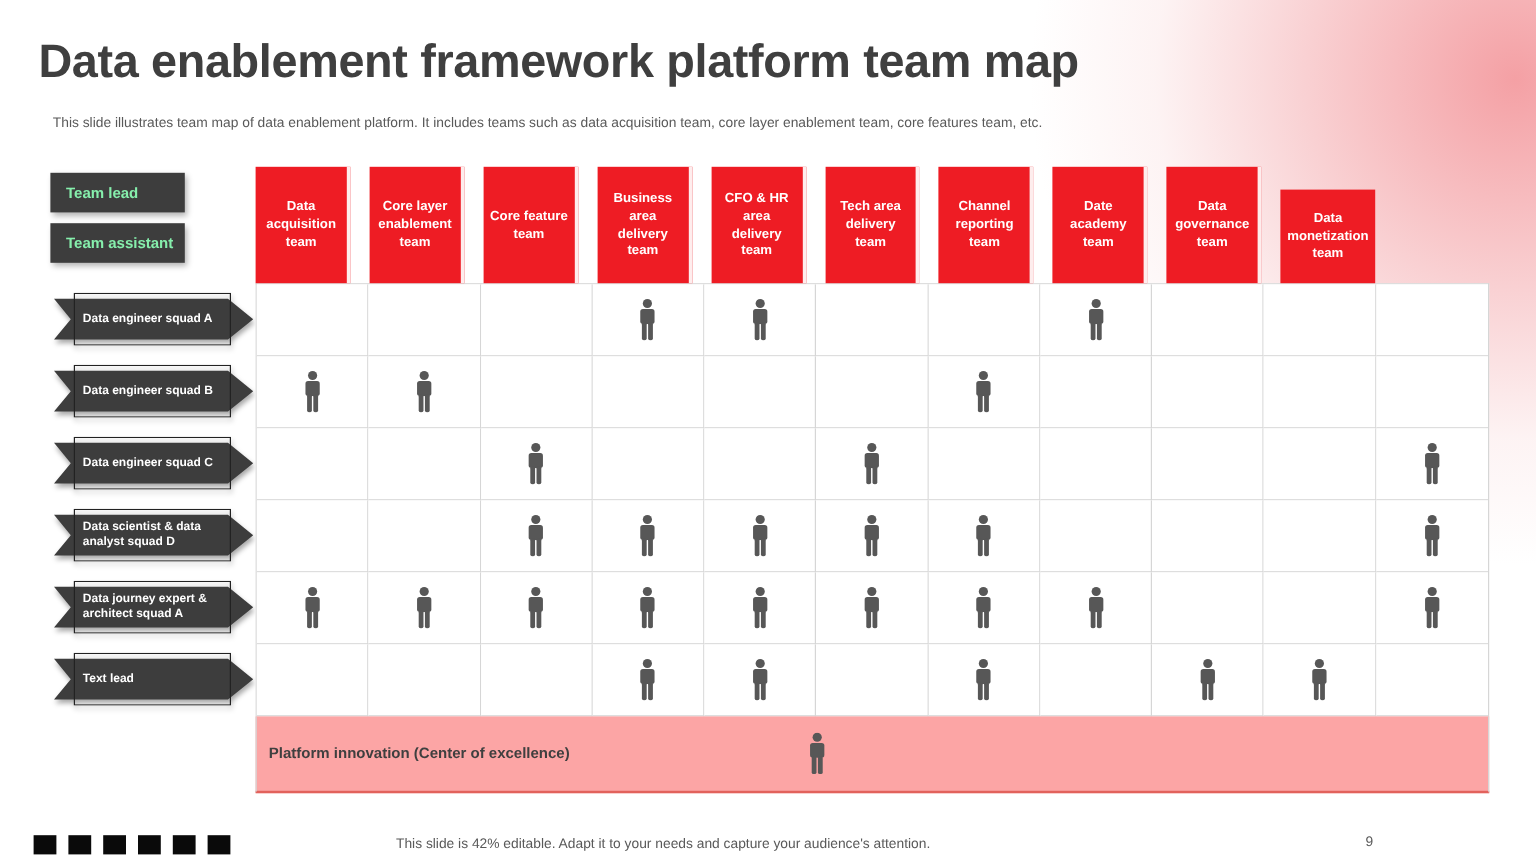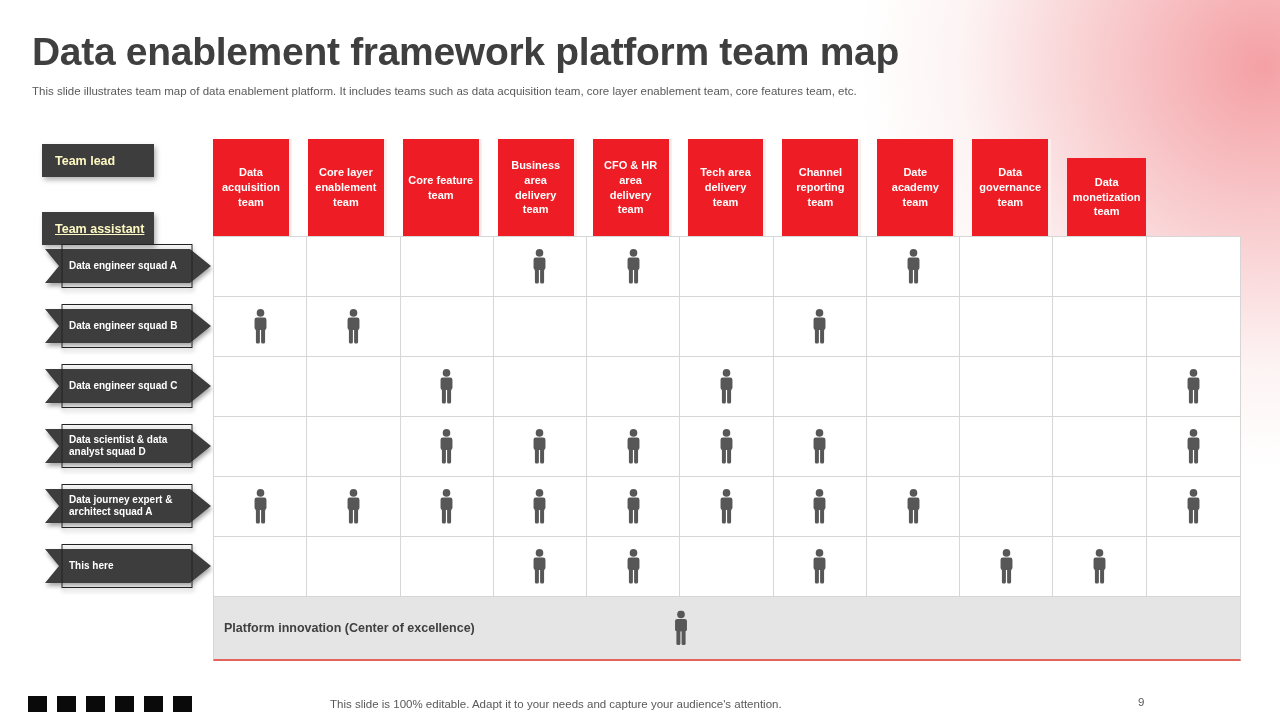--- a/index.html
+++ b/index.html
@@ -9,27 +9,27 @@
   }
   .corner-gradient{
     position:absolute;right:0;top:0;width:430px;height:470px;
     background:radial-gradient(circle at 96% 14%, rgba(237,97,104,0.60) 0%, rgba(240,140,145,0.38) 32%, rgba(245,190,192,0.18) 52%, rgba(255,255,255,0) 70%);
   }
   .title{
     position:absolute;left:32px;top:30px;margin:0;width:900px;
     font-size:39px;font-weight:700;color:#3f3f3f;letter-spacing:-0.3px;
   }
   .subtitle{
-    position:absolute;left:32px;top:85px;margin:0;width:900px;
+    position:absolute;left:32px;top:85px;margin:12px;width:900px;
     font-size:11.5px;color:#595959;
   }
   
   .legend-box{
     position:absolute;left:42px;width:112px;height:33px;background:#3d3d3d;
-    color:#fef9c3;font-size:12.5px;font-weight:700;display:flex;align-items:center;
+    color:#86efac;font-size:12.5px;font-weight:700;display:flex;align-items:center;
     padding-left:13px;box-sizing:border-box;box-shadow:2px 3px 5px rgba(0,0,0,0.30);
   }
   
   .arrow{
     position:absolute;left:45px;width:166px;height:44px;
   }
   .arrow-svg{position:absolute;left:0;top:0;width:166px;height:44px;filter:drop-shadow(1px 3px 2px rgba(0,0,0,0.35));}
   .arrow-svg polygon{fill:#3d3d3d;}
   .arrow-svg rect{fill:none;stroke:#222;stroke-width:1;}
   .arrow-label{
@@ -49,21 +49,21 @@
     display:grid;grid-template-columns:repeat(11,1fr);grid-auto-rows:60px;
     border:1px solid #d6d6d6;border-bottom:none;box-sizing:border-box;background:#fff;
   }
   .mcell{
     border-right:1px solid #d6d6d6;border-bottom:1px solid #d6d6d6;
     display:flex;align-items:center;justify-content:center;background:#fff;
   }
   .mcell.lastcol{border-right:none;}
   .person{width:17px;height:35px;fill:#575757;}
   .mbottom{
-    position:relative;height:64px;background:#e5e5e5;
+    position:relative;height:64px;background:#fca5a5;
     border-left:1px solid #d6d6d6;border-right:1px solid #d6d6d6;border-bottom:2px solid #e2625c;
     box-sizing:border-box;display:flex;align-items:center;
   }
   .mbottom-label{font-size:12.5px;font-weight:700;color:#3f3f3f;padding-left:10px;}
   .mbottom-person{position:absolute;left:45.5%;top:50%;transform:translate(-50%,-50%);display:flex;}
   
   .footer-squares{position:absolute;left:28px;top:696px;display:flex;gap:10px;}
   .fsq{width:19px;height:16px;background:#0a0a0a;}
   .footer-note{position:absolute;left:330px;top:698px;font-size:11.5px;color:#595959;}
   .page-number{position:absolute;left:1138px;top:696px;font-size:11.5px;color:#595959;}
@@ -72,21 +72,21 @@
 <body>
 
 <div class="slide">
   <div class="corner-gradient"></div>
 
   <h1 class="title">Data enablement framework platform team map</h1>
   <p class="subtitle">This slide illustrates team map of data enablement platform. It includes teams such as data acquisition team, core layer enablement team, core features team, etc.</p>
 
   <div id="legend">
       <div class="legend-box" style="top: 144px;">Team lead</div>
-      <div class="legend-box" style="top: 212px; text-decoration: underline;">Team assistant</div>
+      <div class="legend-box" style="top: 186px;">Team assistant</div>
     </div>
   <div id="row-arrows">
       <div class="arrow" style="top: 244px;">
         <svg class="arrow-svg" viewBox="0 0 166 44" preserveAspectRatio="none">
           <polygon points="0,5 145,5 166,22 145,39 0,39 14,22"></polygon>
           <rect x="17" y="0.5" width="130" height="43"></rect>
         </svg>
         <span class="arrow-label">Data engineer squad A</span>
       </div>
       <div class="arrow" style="top: 304px; text-align: right;">
@@ -115,21 +115,21 @@
           <polygon points="0,5 145,5 166,22 145,39 0,39 14,22"></polygon>
           <rect x="17" y="0.5" width="130" height="43"></rect>
         </svg>
         <span class="arrow-label">Data journey expert &amp; architect squad A</span>
       </div>
       <div class="arrow" style="top: 544px;">
         <svg class="arrow-svg" viewBox="0 0 166 44" preserveAspectRatio="none">
           <polygon points="0,5 145,5 166,22 145,39 0,39 14,22"></polygon>
           <rect x="17" y="0.5" width="130" height="43"></rect>
         </svg>
-        <span class="arrow-label">This here</span>
+        <span class="arrow-label">Text lead</span>
       </div>
     </div>
 
   <div class="matrix">
     <div class="mheader" id="matrix-header">
         <div class="hcell">Data acquisition team</div>
         <div class="hcell">Core layer enablement team</div>
         <div class="hcell">Core feature team</div>
         <div class="hcell">Business area delivery team</div>
         <div class="hcell">CFO &amp; HR area delivery team</div>
@@ -424,15 +424,15 @@
   </div>
 
   <div class="footer-squares" id="footer-squares">
       <div class="fsq"></div>
       <div class="fsq"></div>
       <div class="fsq"></div>
       <div class="fsq"></div>
       <div class="fsq"></div>
       <div class="fsq"></div>
     </div>
-  <div class="footer-note">This slide is 100% editable. Adapt it to your needs and capture your audience's attention.</div>
+  <div class="footer-note">This slide is 42% editable. Adapt it to your needs and capture your audience's attention.</div>
   <div class="page-number">9</div>
 </div>
 
 </body></html>

